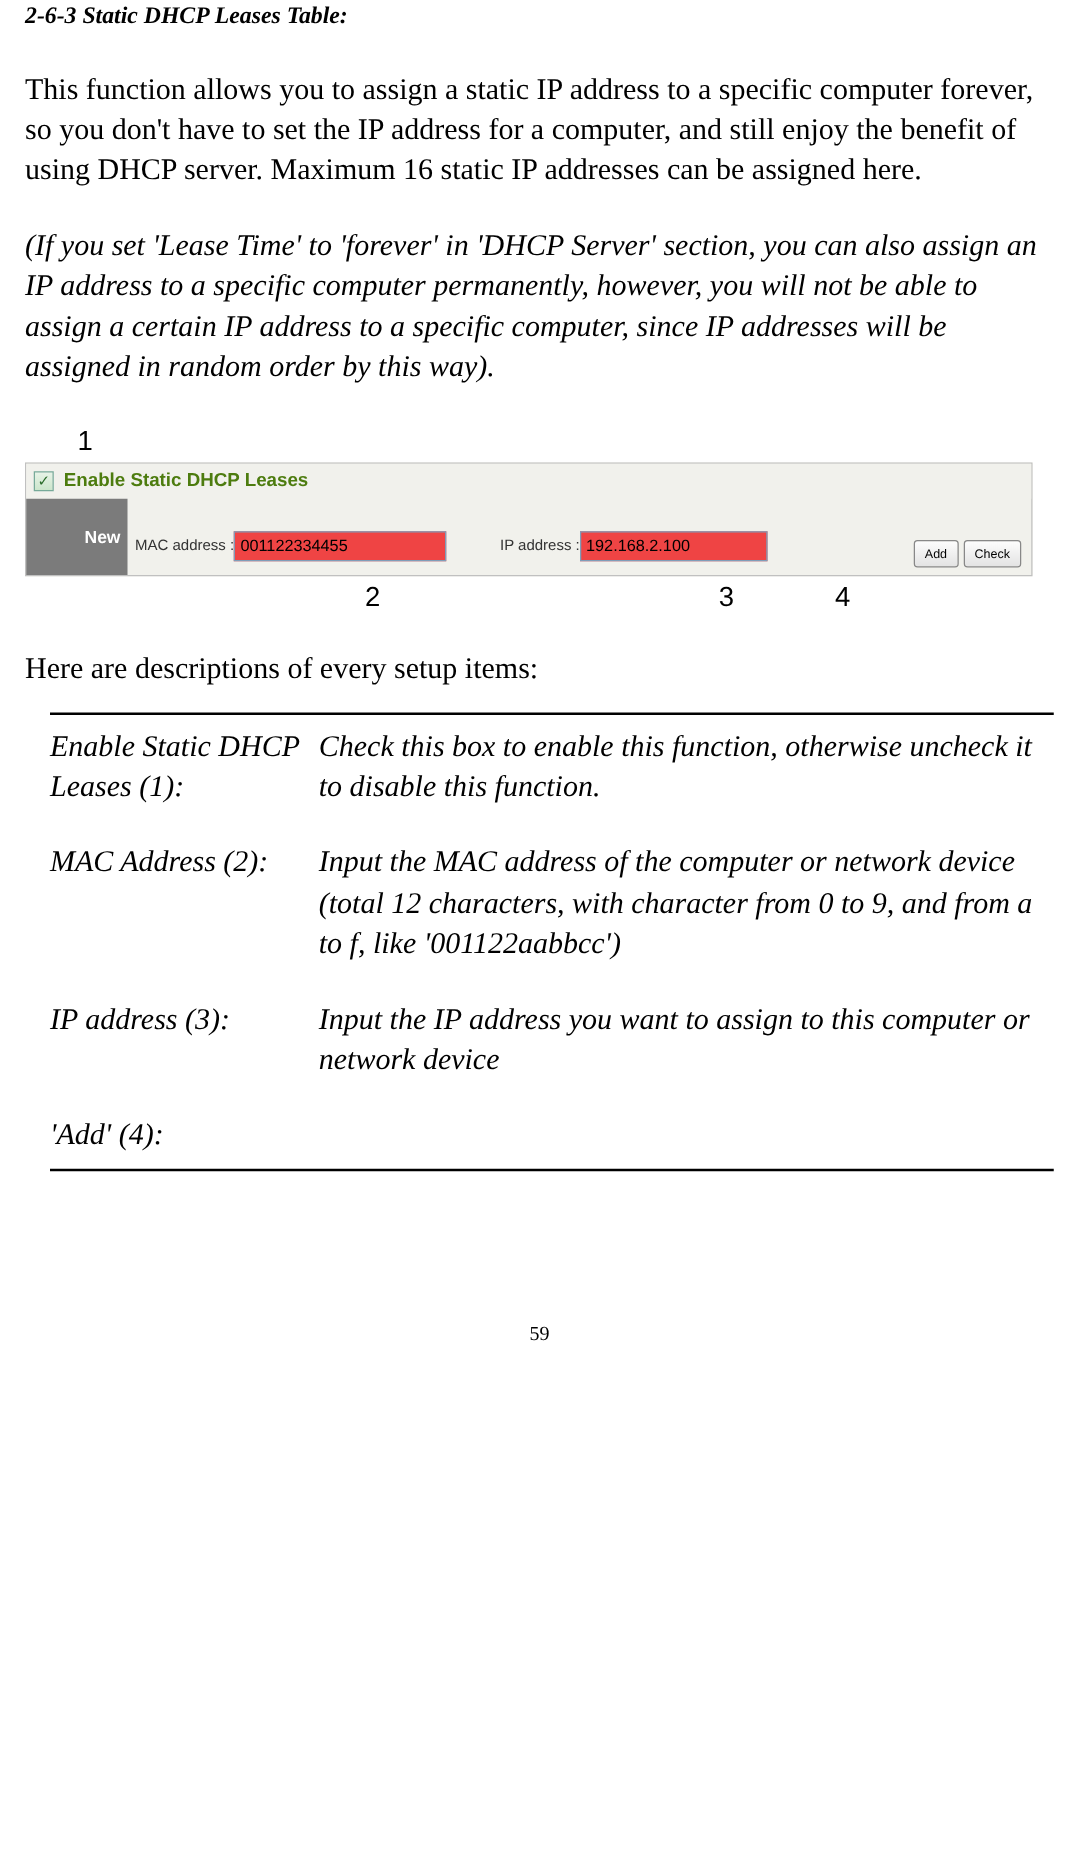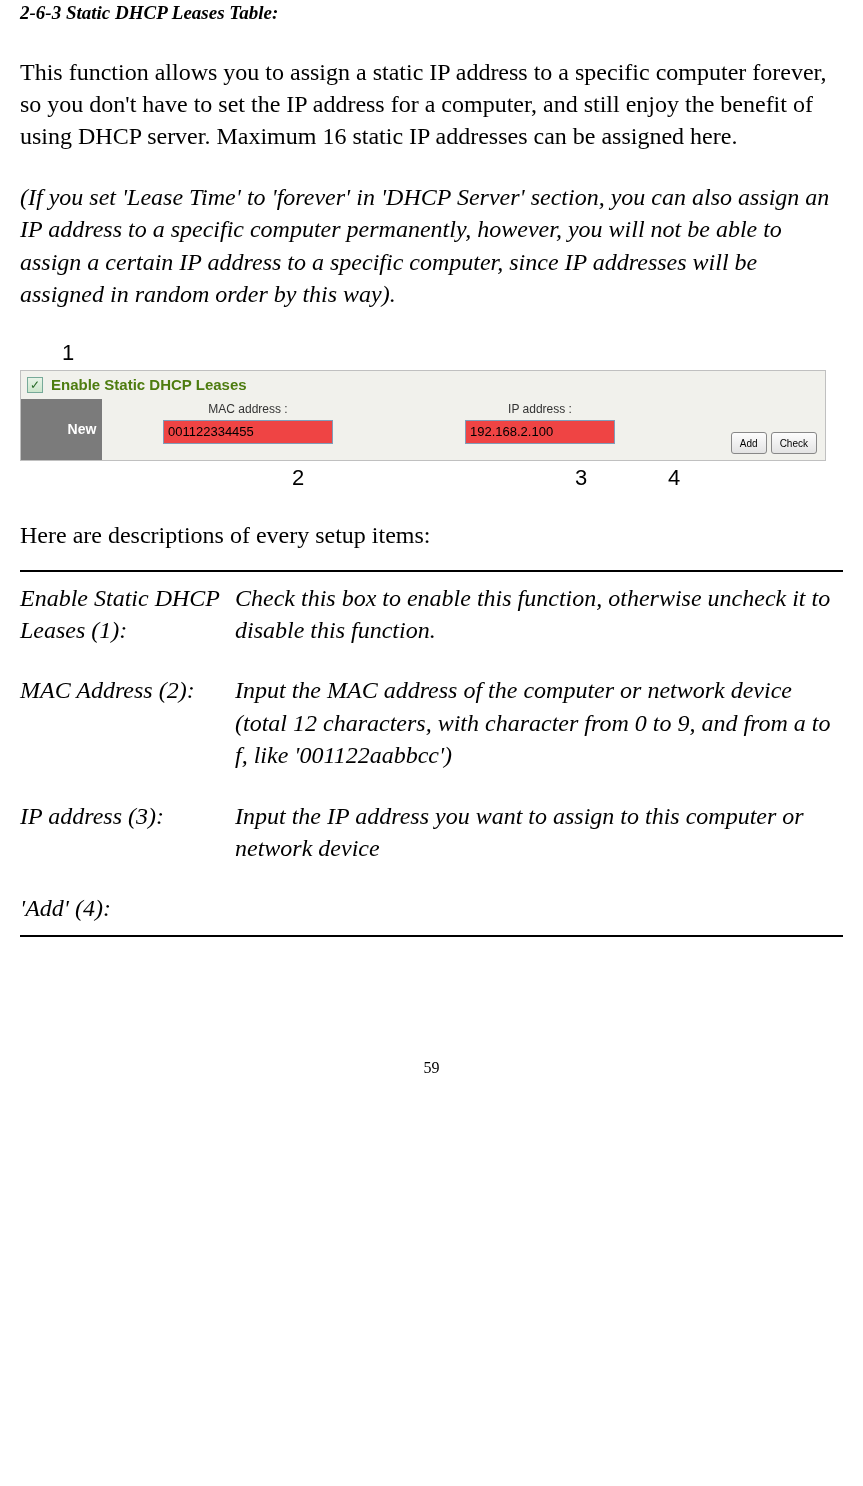--- a/index.html
+++ b/index.html
@@ -77,22 +77,23 @@
       display: flex;
       align-items: center;
       justify-content: center;
       font-size: 14px;
       padding-left: 41px;
     }
     .field-cell {
       flex: 0 0 280px;
       padding: 2px 6px 7px 6px;
       display: flex;
-      flex-direction: column;
-      align-items: center;
+      flex-direction: row;
+      align-items: center;
+      margin-top: 19px;
     }
     .field-label {
       font-size: 12px;
       color: #333;
       margin-bottom: 2px;
     }
     .text-input {
       font-family: Arial, Helvetica, sans-serif;
       font-size: 13px;
       padding: 2px 4px;
@@ -131,20 +132,21 @@
     }
     .co { position: absolute; top: 2px; }
     .co2 { left: 272px; }
     .co3 { left: 555px; }
     .co4 { left: 648px; }
     .desc-intro { margin-bottom: 18px; }
     .desc-table-wrap {
       border-top: 2px solid #000;
       border-bottom: 2px solid #000;
       padding: 10px 0;
+      margin-left: 20px;
     }
     .desc-row {
       display: flex;
       font-style: italic;
       margin-bottom: 28px;
     }
     .desc-row:last-child { margin-bottom: 0; }
     .desc-label {
       flex: 0 0 215px;
     }

